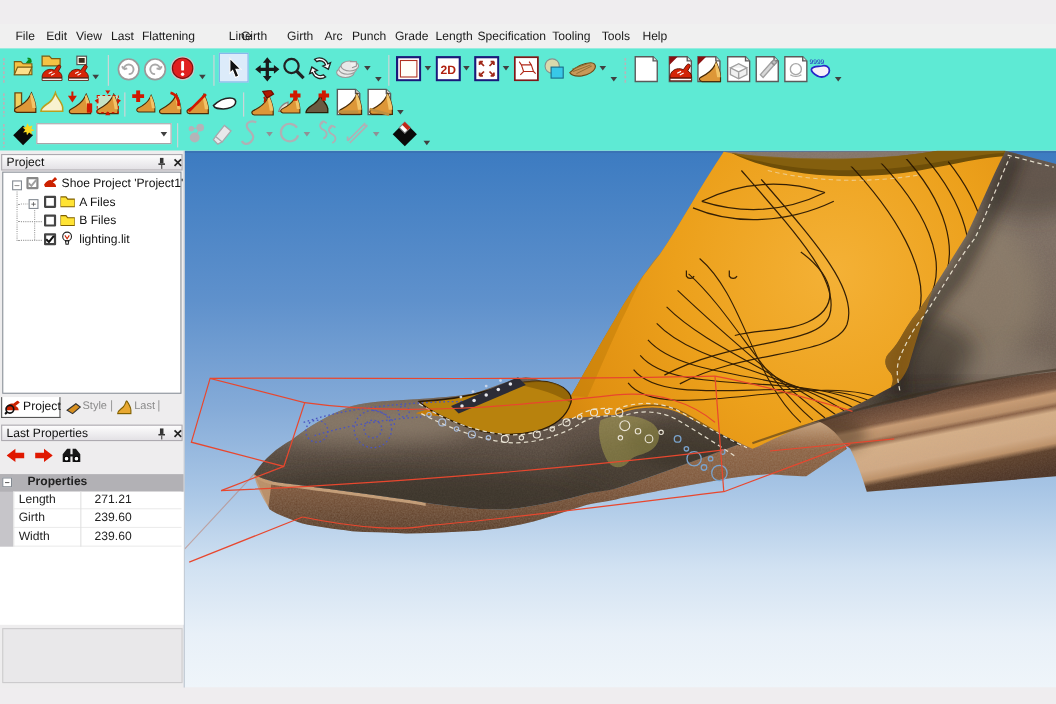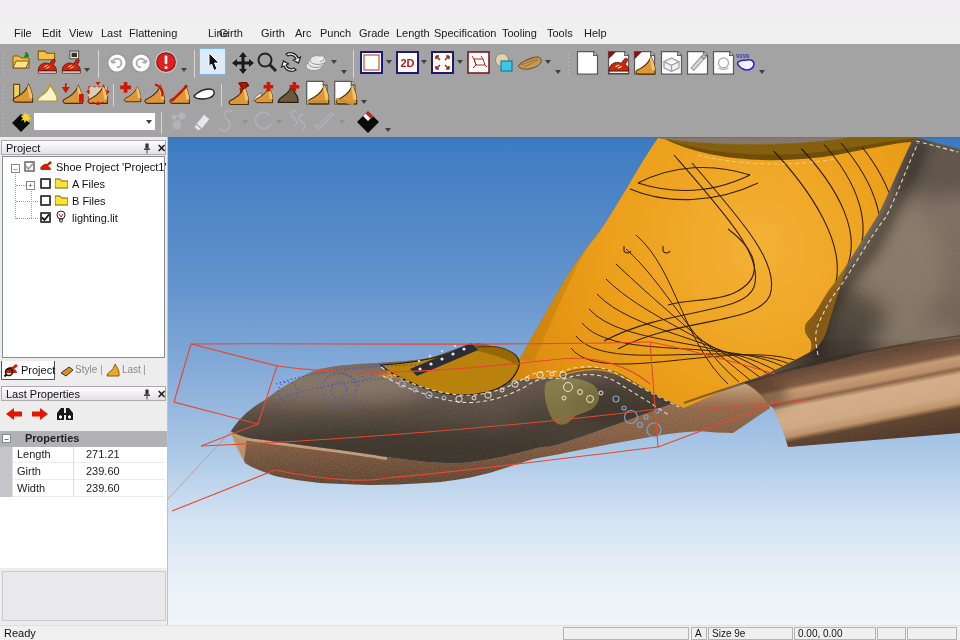--- a/index.html
+++ b/index.html
@@ -9,21 +9,21 @@
 #titlebar{position:absolute;left:0;top:0;width:960px;height:21px;
  background:linear-gradient(180deg,#6a7a90 0%,#51617a 40%,#3b4b63 55%,#2f3f56 100%);
  border-bottom:1px solid #e8ecf2}
 #titlebar .shade{position:absolute;inset:0;background:linear-gradient(90deg,rgba(190,205,220,.45),rgba(140,160,180,.18) 18%,rgba(40,55,80,.22) 42%,rgba(80,100,125,.15) 72%,rgba(140,160,185,.3) 93%,rgba(170,185,200,.4))}
 #titlebar .tabs{position:absolute;left:318px;top:0;width:310px;height:8px;background:linear-gradient(90deg,rgba(20,30,48,.28) 0 36%,rgba(60,75,95,.15) 37% 39%,rgba(25,35,52,.25) 40% 66%,rgba(60,75,95,.15) 67% 69%,rgba(22,32,50,.25) 70% 100%);border-radius:0 0 2px 2px;height:7px}
 #ttext{position:absolute;left:21px;top:3px;font-size:12px;color:#0a0d12;letter-spacing:0}
 
 #menubar{position:absolute;left:0;top:22px;width:960px;height:22px;background:#f0f0f0;border-bottom:1px solid #f0f0f0}
 #menubar span{position:absolute;top:5px;font-size:11px;color:#1a1a1a}
 
-#tools{position:absolute;left:0;top:44px;width:960px;height:93px;background:#a3a3a3}
+#tools{position:absolute;left:0;top:44px;width:960px;height:93px;background:#5eead4}
 .sep{position:absolute;width:1px;background:#d8d4d8}
 .grip{position:absolute;width:3px;background-image:radial-gradient(circle,#b8b4b8 1px,transparent 1px);background-size:3px 4px}
 .car{position:absolute;width:0;height:0;border-left:3px solid transparent;border-right:3px solid transparent;border-top:4px solid #404040}
 .ic{position:absolute}
 
 #lpanel{position:absolute;left:0;top:137px;width:168px;height:488px;background:#eeedee;border-right:1px solid #b8c4d0}
 .phdr{position:absolute;left:1px;width:165px;height:15px;background:linear-gradient(180deg,#fdfdfd,#e3e1e5);border:1px solid #adaab0;font-size:11px;color:#111;padding:1px 0 0 4px}
 .pin{position:absolute;top:2px;font-size:10px;color:#222}
 .px{position:absolute;top:1px;font-size:11px;font-weight:bold;color:#222}
 #treebox{position:absolute;left:2px;top:19px;width:163px;height:202px;background:#fff;border:1px solid #888e96}
@@ -636,22 +636,13 @@
     <path d="M482,205 L490,310"></path>
     <path d="M490,310 L605,267"></path>
     <path d="M90,287 L33,309"></path>
     <path d="M33,309 C180,303 360,288 490,272"></path>
     <path d="M4,374 L107,333"></path>
     <path d="M107,333 C160,344 200,345 219,341 C300,334 390,322 490,310"></path>
     <path d="M532,273 L645,262"></path>
   </g>
   </svg>
   </div>
-  <div id="statusbar">
-    <span style="position:absolute;left:4px;top:1px">Ready</span>
-    <div class="scell" style="left:563px;width:126px"></div>
-    <div class="scell" style="left:691px;width:16px">A</div>
-    <div class="scell" style="left:708px;width:85px">Size 9e</div>
-    <div class="scell" style="left:794px;width:82px">0.00, 0.00</div>
-    <div class="scell" style="left:877px;width:29px"></div>
-    <div class="scell" style="left:907px;width:50px"></div>
-  </div>
 </div>
 
 </body></html>

